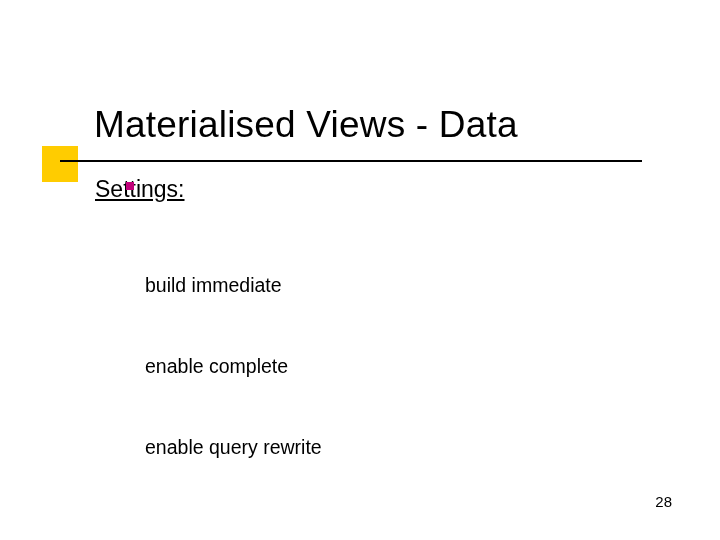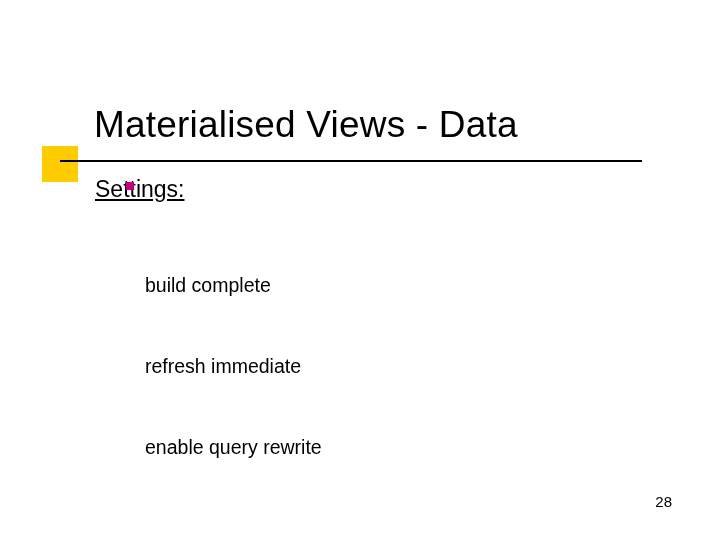--- a/index.html
+++ b/index.html
@@ -90,22 +90,22 @@
   <div class="corner-box"></div>
   <div class="rule"></div>
 
   <div class="title">Materialised Views - Data</div>
 
   <div class="bullet"></div>
 
   <div class="settings">Settings:</div>
 
   <div class="code">
-    <div>build complete</div>
-    <div>refresh immediate</div>
+    <div>build immediate</div>
+    <div>enable complete</div>
     <div>enable query rewrite</div>
     
     
     
     
     
   </div>
 
   <div class="pagenum">28</div>
 

